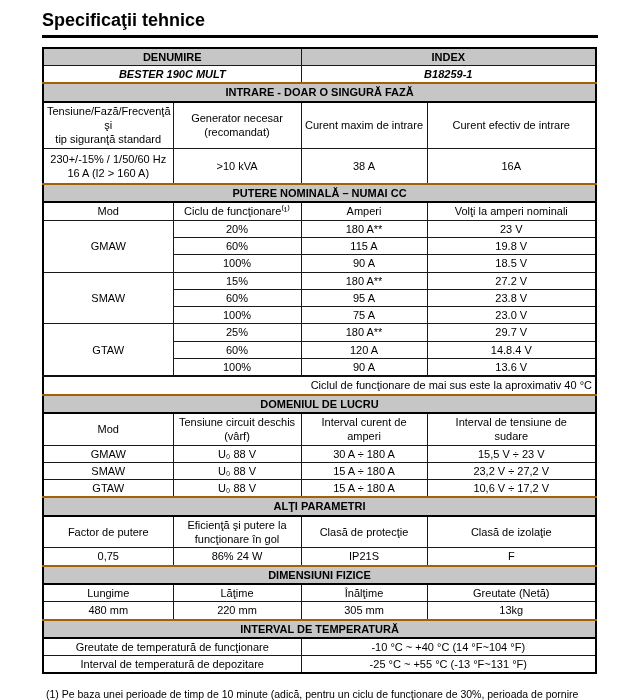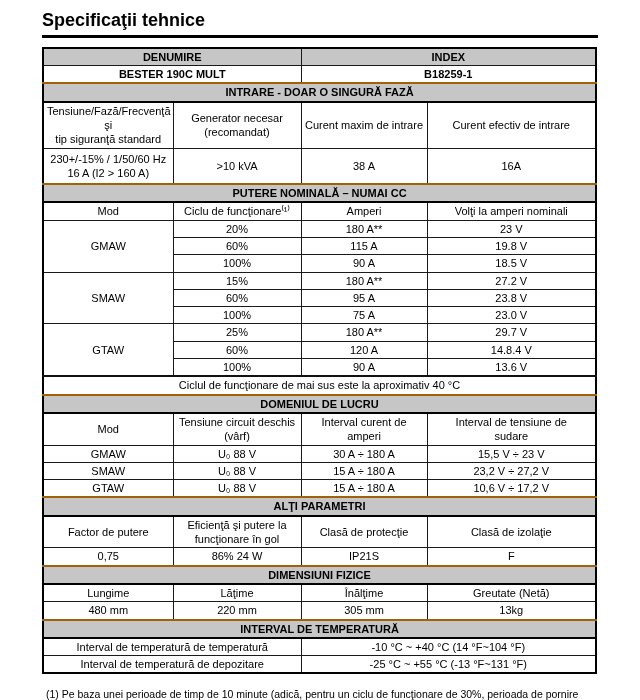--- a/index.html
+++ b/index.html
@@ -40,23 +40,23 @@
     white-space: pre-line;
     line-height: 1.3;
   }
   tr.section-row td {
     background: var(--section-bg, #c6c6c6);
     font-weight: bold;
     border-top: 2px solid #a16207;
     border-bottom: 2px solid #000;
   }
   tr.id-header td { background: var(--section-bg, #c6c6c6); font-weight: bold; }
-  td.bold { font-weight: bold; }
+  td.bold { font-weight: bold; font-style: italic; }
   tr.group-top td { border-top: 1px solid #ec4899; }
-  tr.note-row td { border-top: 2px solid #111; }
+  tr.note-row td { border-top: 2px solid #111; text-align: right; }
 
   tr.rh-a { height: 17px; }
   tr.rh-b { height: 35px; }
   tr.rh-c { height: 36px; }
   tr.rh-sec { height: 18px; }
   tr.rh-d { height: 16px; }
   tr.rh-e { height: 30px; }
 
   .notes {
     margin: 13px 0 0 46px;
@@ -236,21 +236,21 @@
         <td>480 mm</td>
         <td>220 mm</td>
         <td>305 mm</td>
         <td>13kg</td>
       </tr>
 
       <tr class="section-row rh-sec">
         <td colspan="4">INTERVAL DE TEMPERATURĂ</td>
       </tr>
       <tr class="rh-a">
-        <td colspan="2">Interval de temperatură de temperatură</td>
+        <td colspan="2">Greutate de temperatură de funcţionare</td>
         <td colspan="2">-10 °C ~ +40 °C (14 °F~104 °F)</td>
       </tr>
       <tr class="rh-a">
         <td colspan="2">Interval de temperatură de depozitare</td>
         <td colspan="2">-25 °C ~ +55 °C (-13 °F~131 °F)</td>
       </tr>
 
     </tbody>
   </table>
 

